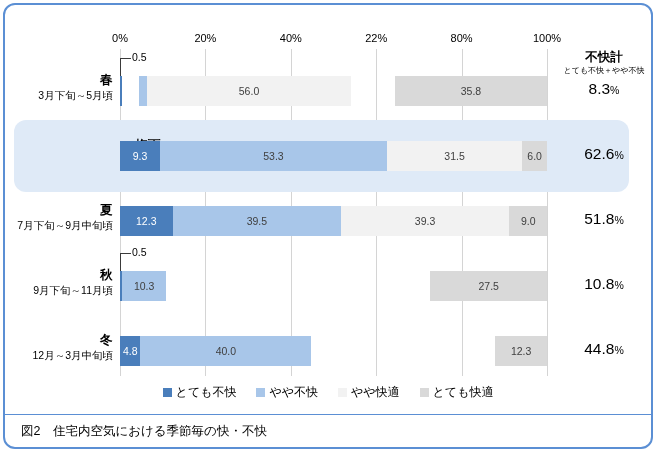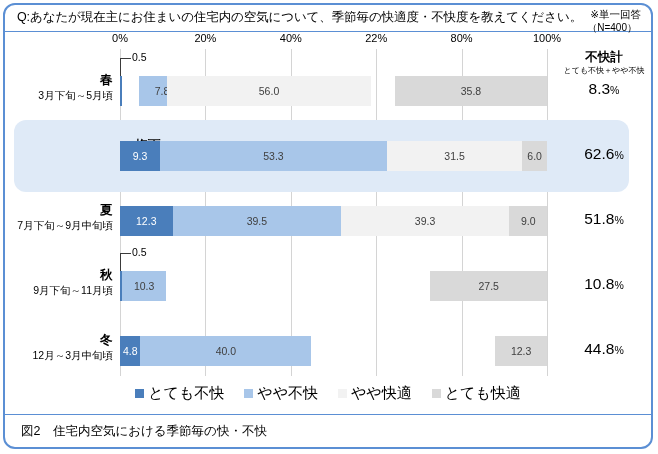--- a/index.html
+++ b/index.html
@@ -218,21 +218,21 @@
     width: 646px;
     display: flex;
     justify-content: center;
     align-items: center;
     gap: 20px;
   }
   .legend-item {
     display: flex;
     align-items: center;
     gap: 4px;
-    font-size: 15px;
+    font-size: 12px;
     white-space: nowrap;
   }
   .legend-swatch {
     width: 9px;
     height: 9px;
   }
 
   
   #footer-bar {
     position: absolute;
@@ -250,25 +250,20 @@
     top: 8px;
     font-size: 12.5px;
     white-space: nowrap;
   }
 </style>
 </head>
 <body>
 
 <div id="figure-frame">
 
-  <div id="question-bar">
-    <div id="question-text">Q:あなたが現在主にお住まいの住宅内の空気について、季節毎の快適度・不快度を教えてください。</div>
-    <div id="single-answer-note">※単一回答</div>
-    <div id="sample-size">（N=400）</div>
-  </div>
 
   <div id="chart-area">
     <div id="axis-ticks">
         <div class="axis-tick-label" style="left: 115px;">0%</div>
         <div class="axis-tick-label" style="left: 200.4px;">20%</div>
         <div class="axis-tick-label" style="left: 285.8px;">40%</div>
         <div class="axis-tick-label" style="left: 371.2px;">22%</div>
         <div class="axis-tick-label" style="left: 456.6px;">80%</div>
         <div class="axis-tick-label" style="left: 542px;">100%</div>
       </div>
@@ -290,21 +285,21 @@
             <div class="season-period">3月下旬～5月頃</div>
           </div>
           <div class="callout" style="left: 115px; top: -20px;">
             <div class="callout-line-v"></div>
             <div class="callout-line-h"></div>
             <div class="callout-value">0.5</div>
           </div>
           <div class="bar" style="width: 427px;">
             <div class="seg seg-very-uncomfortable" style="left: 0px; width: 2.135px;"></div>
             <div class="seg seg-somewhat-uncomfortable" style="left: 19px; width: 46px;">7.8</div>
-            <div class="seg seg-somewhat-comfortable" style="left: 47px; width: 204px; text-align: right;">56.0</div>
+            <div class="seg seg-somewhat-comfortable" style="left: 27px; width: 204px; text-align: right;">56.0</div>
             <div class="seg seg-very-comfortable" style="left: 274.561px; width: 152.866px;">35.8</div>
           </div>
         </div>
         <div class="season-row" style="top: 109px;">
           <div class="season-label-block" style="top: -3px; padding-left: 48px;">
             <div class="season-name">梅雨</div>
           </div>
           <div class="bar" style="width: 427px;">
             <div class="seg seg-very-uncomfortable" style="left: 0px; width: 40px;">9.3</div>
             <div class="seg seg-somewhat-uncomfortable" style="left: 39.711px; width: 227.591px;">53.3</div>

